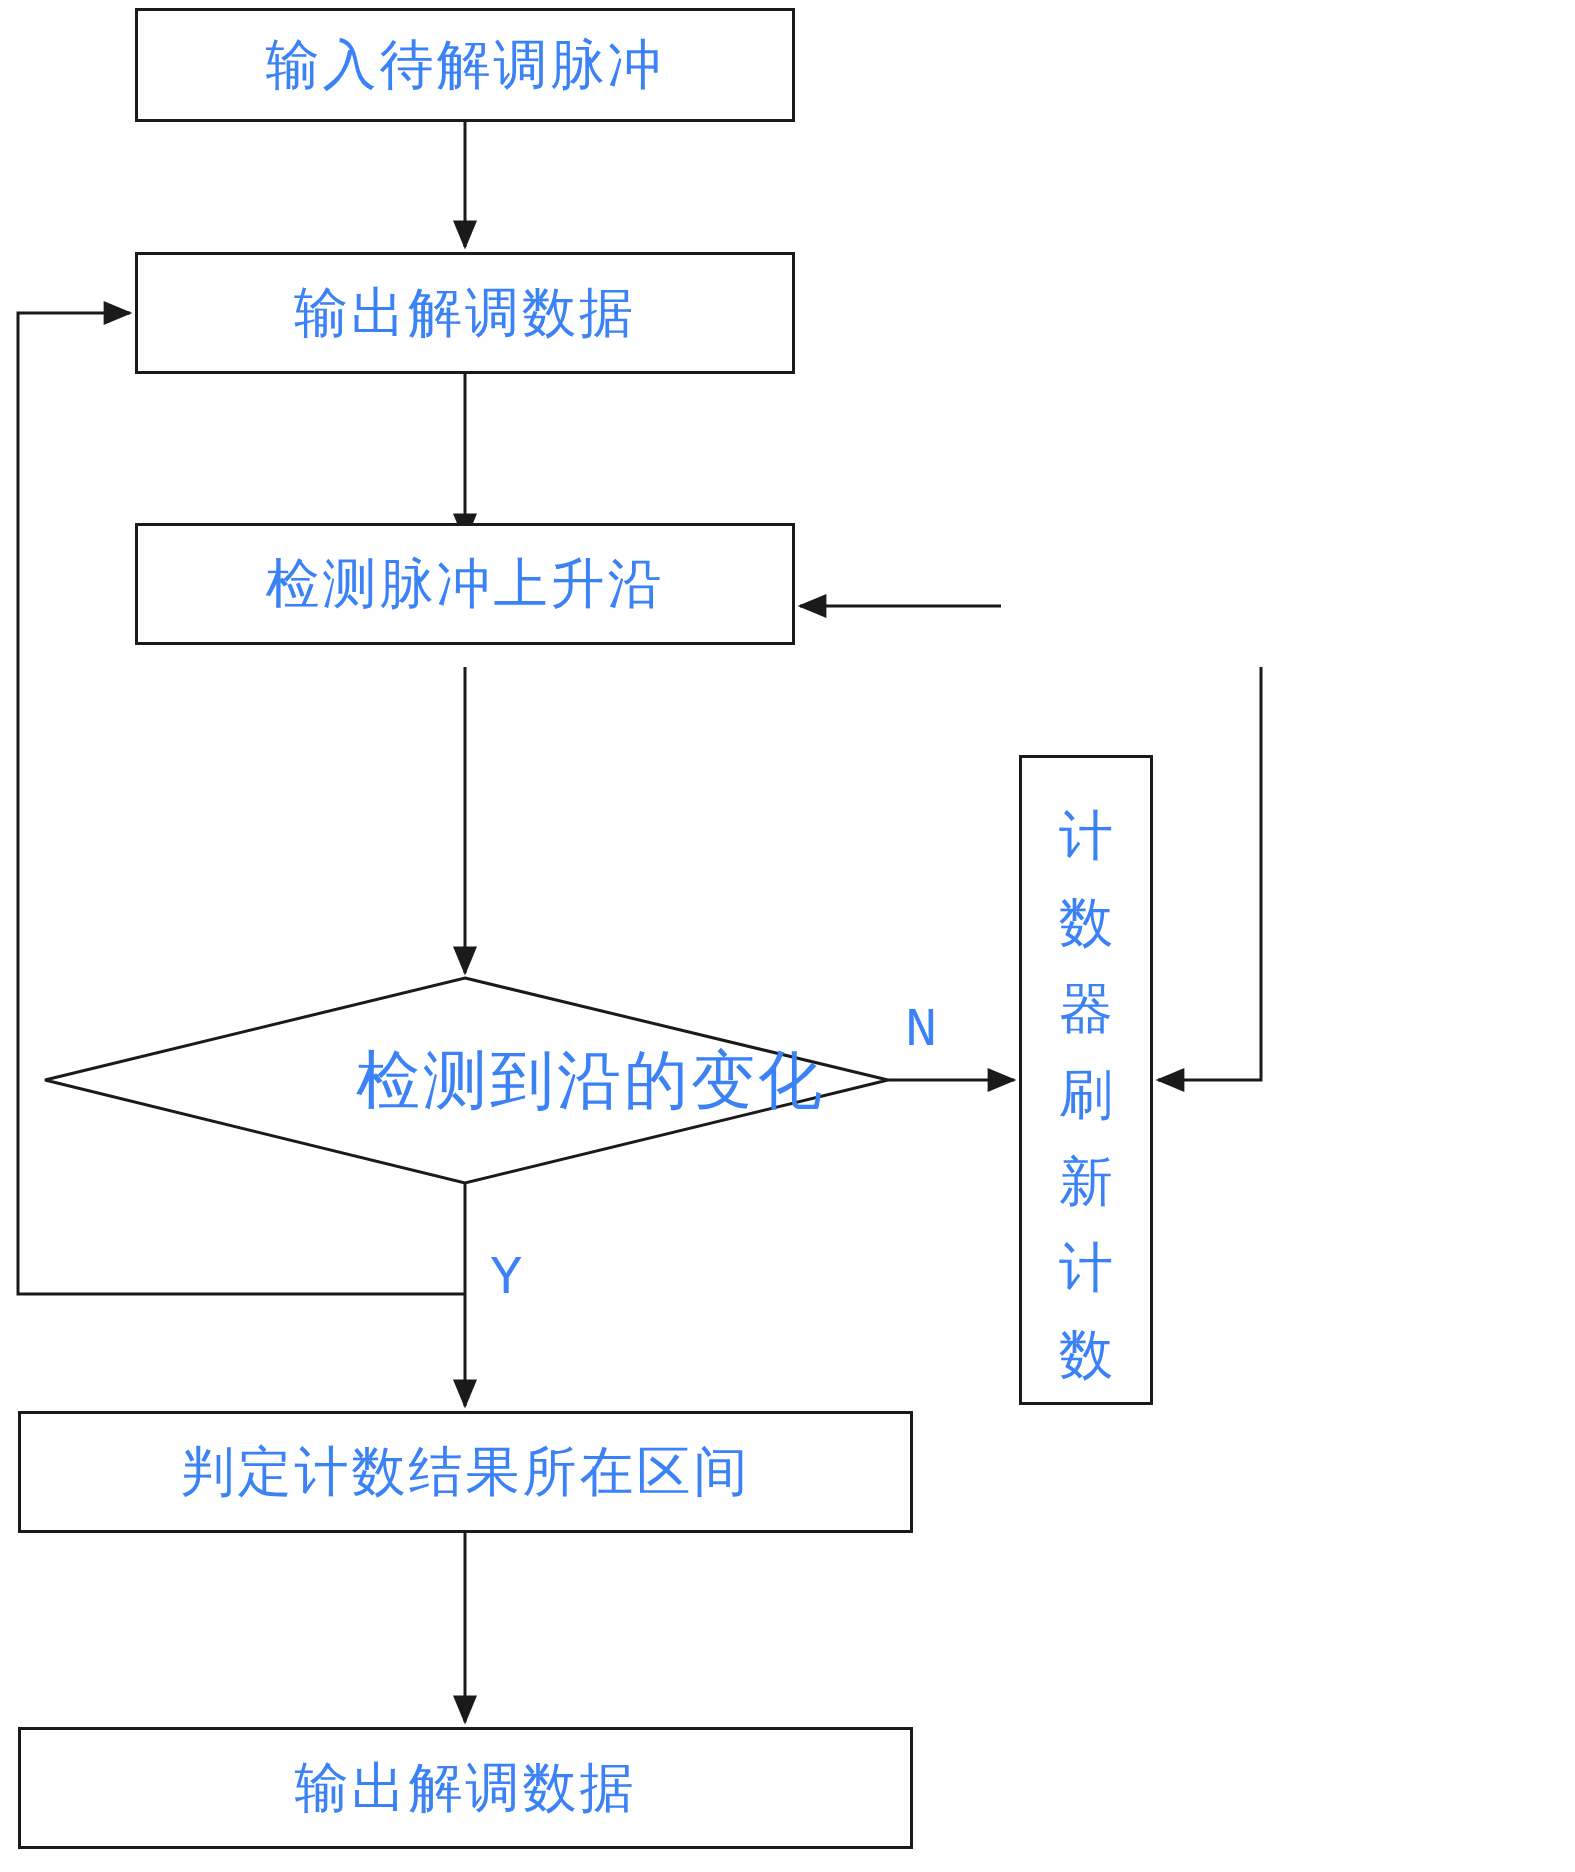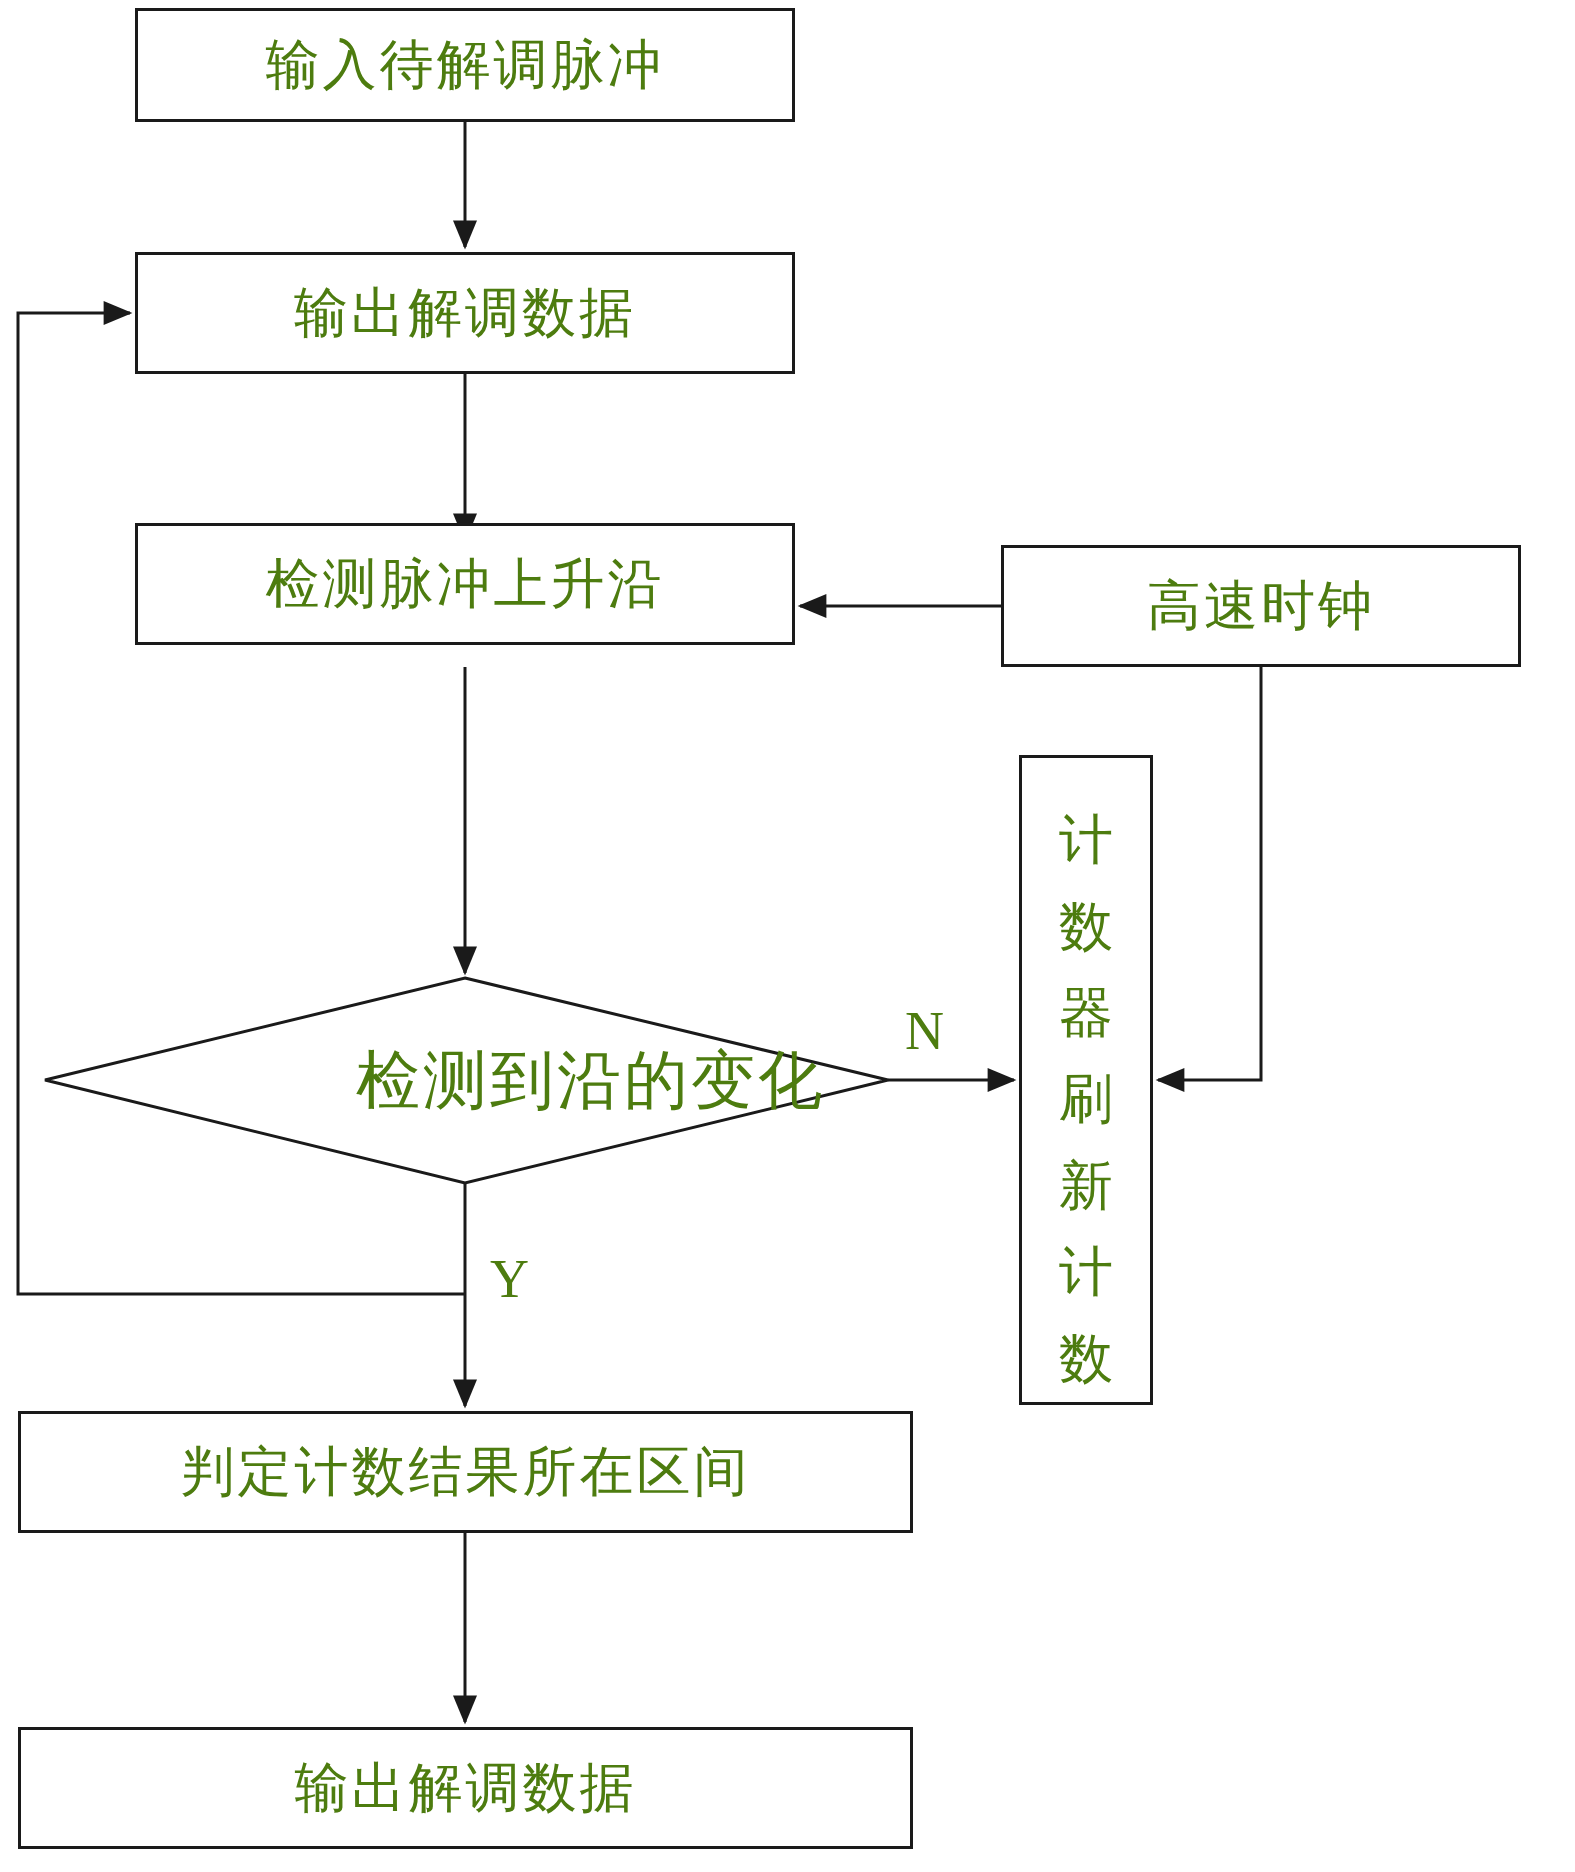--- a/index.html
+++ b/index.html
@@ -5,22 +5,22 @@
   html, body {
     margin: 0;
     padding: 0;
     background: #ffffff;
   }
   #stage {
     position: relative;
     width: 1575px;
     height: 1872px;
     background: #ffffff;
-    font-family: Liberation Serif, serif;
-    color: #4d7c0f;
+    font-family: Liberation Mono, monospace;
+    color: #3b82f6;
     overflow: hidden;
   }
   #wires {
     position: absolute;
     left: 0;
     top: 0;
     width: 1575px;
     height: 1872px;
   }
   .node {
@@ -89,23 +89,20 @@
   </div>
 
   <div class="node" style="left:135px; top:252px; width:660px; height:122px;">
     <span>输出解调数据</span>
   </div>
 
   <div class="node" style="left:135px; top:523px; width:660px; height:122px;">
     <span>检测脉冲上升沿</span>
   </div>
 
-  <div class="node" style="left:1001px; top:545px; width:520px; height:122px;">
-    <span>高速时钟</span>
-  </div>
 
   <div class="decision-label" style="left:105px; top:1030px; width:720px; height:100px;">
     <span>检测到沿的变化</span>
   </div>
 
   <div class="node" style="left:1019px; top:755px; width:134px; height:650px;align-items:flex-end;">
     <span class="vcol">计数器刷新计数</span>
   </div>
 
   <div class="node" style="left:18px; top:1411px; width:895px; height:122px;">

